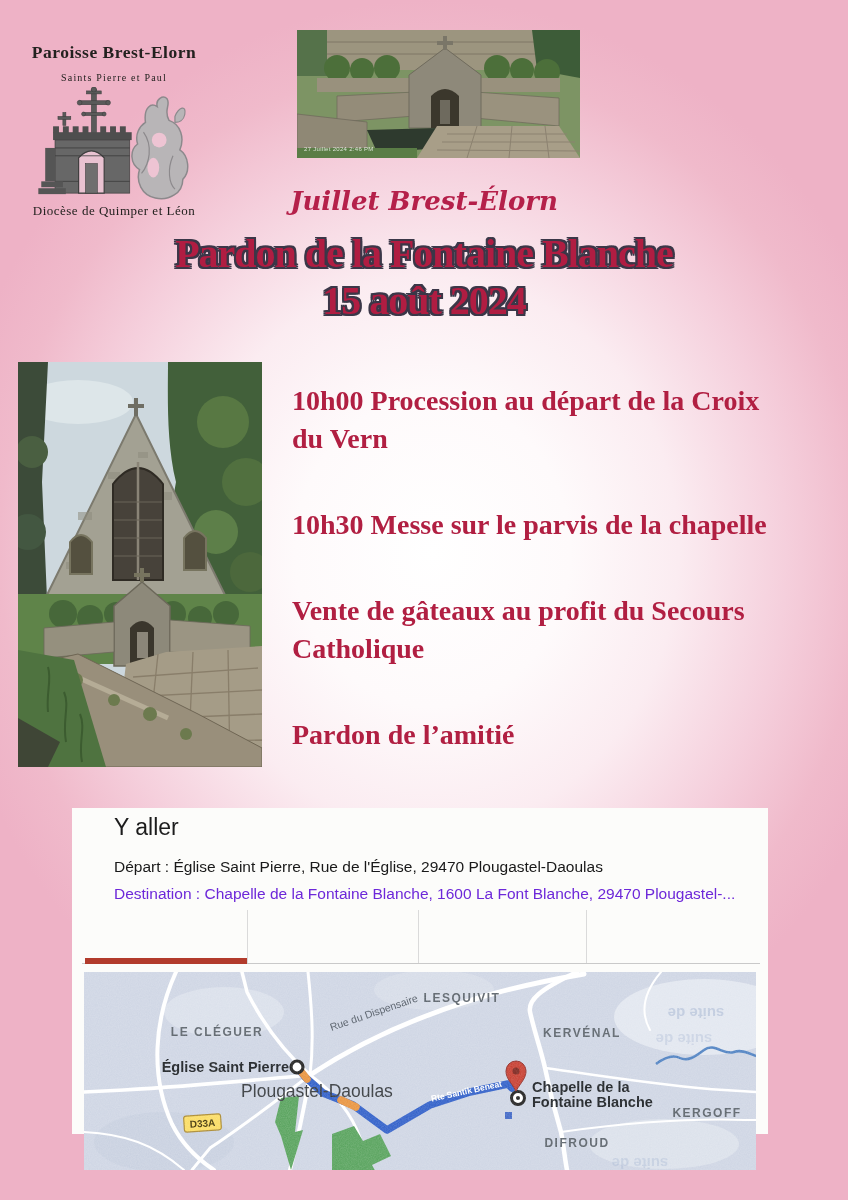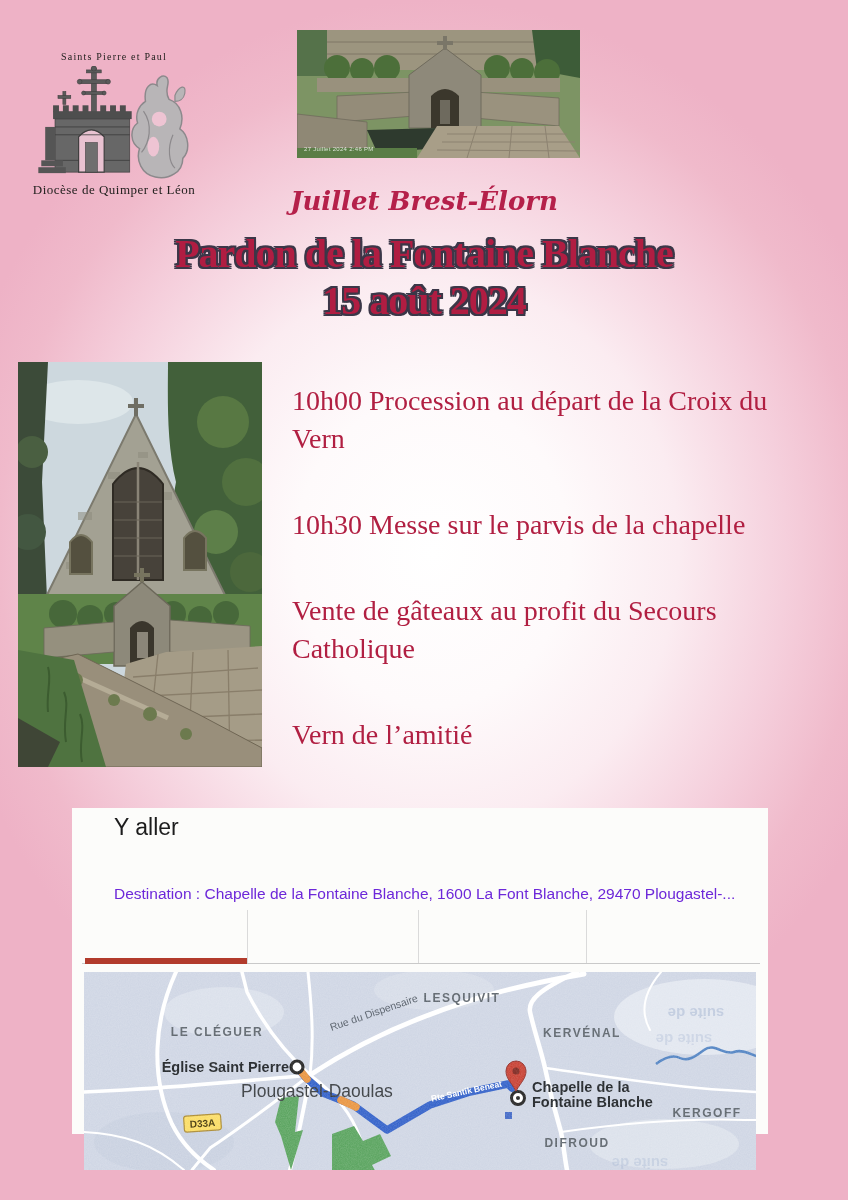--- a/index.html
+++ b/index.html
@@ -27,21 +27,21 @@
     font-family:"DejaVu Serif","Liberation Serif",serif;font-style:italic;font-weight:700;
     font-size:26px;color:#b5204a;}
   .title{left:0;top:231px;width:100%;text-align:center;
     font-family:Liberation Serif, serif;font-weight:700;
     font-size:40px;line-height:1.17;letter-spacing:-1px;color:#b01d42;
     text-shadow:-2px -2px 0 #3b3748,-2px 0 0 #3b3748,-2px 2px 0 #3b3748,
                  0 -2px 0 #3b3748,0 2px 0 #3b3748,
                  2px -2px 0 #3b3748,2px 0 0 #3b3748,2px 2px 0 #3b3748;}
   
   .schedule{left:292px;top:382px;width:478px;}
-  .schedule p{margin:0 0 48px;font-family:"Liberation Serif",serif;font-weight:400;
+  .schedule p{margin:0 0 48px;font-family:"Liberation Serif",serif;font-weight:700;
     font-size:28px;line-height:1.36;color:#b11f42;}
   .schedule p:last-child{margin-bottom:0;}
   
   .panel{left:72px;top:808px;width:696px;height:326px;background:#fcfcfa;}
   .y-aller{position:absolute;left:42px;top:6px;font-size:23px;color:#1c1c1c;}
   .dep{position:absolute;left:42px;top:50px;font-size:15.5px;color:#191919;}
   .dest{position:absolute;left:42px;top:77px;font-size:15.5px;color:#6d28d9;}
   .vsep{position:absolute;top:102px;width:1px;height:54px;background:#dadada;}
   .hline{position:absolute;top:155px;left:10px;right:8px;height:1px;background:#c9c9c9;}
   .tab-underline{position:absolute;left:13px;top:150px;width:162px;height:6px;background:#b23b2c;}
@@ -53,20 +53,21 @@
   .t-town{font:500 17.5px "Liberation Sans",sans-serif;fill:#2f3337;}
   .t-road{font:400 10.5px "Liberation Sans",sans-serif;fill:#4c5560;}
   .t-route{font:700 8.5px "Liberation Sans",sans-serif;fill:#ffffff;}
   .t-badge{font:700 10px "Liberation Sans",sans-serif;fill:#3f3200;}
   .t-ghost{font:700 15px "Liberation Sans",sans-serif;fill:#93a6c9;}
 </style>
 </head>
 <body>
 
 <div class="abs logo">
+  <div class="logo-l1">Paroisse Brest-Elorn</div>
   <div class="logo-l2">Saints Pierre et Paul</div>
   <svg class="logo-art" width="158" height="114" viewBox="0 0 160 116">
 
     <g fill="#5a5a5a" stroke="#3f3f3f" stroke-width="0.6">
       <rect x="57" y="2" width="5" height="48"></rect>
       <rect x="45" y="14" width="29" height="4"></rect>
       <rect x="52" y="4" width="15" height="3"></rect>
       <circle cx="45" cy="16" r="2.4"></circle>
         <circle cx="74" cy="16" r="2.4"></circle>
       <circle cx="59.5" cy="2.5" r="2.6"></circle>
@@ -253,25 +254,26 @@
       <path d="M64,400 C60,380 68,366 62,352"></path>
     </g>
     <polygon points="0,356 42,380 30,405 0,405" fill="#3f4636"></polygon>
   </svg>
 </div>
 
 <div class="abs schedule">
   <p>10h00 Procession au départ de la Croix du Vern</p>
   <p>10h30 Messe sur le parvis de la chapelle</p>
   <p>Vente de gâteaux au profit du Secours Catholique</p>
-  <p>Vern de l’amitié</p>
+  <p>Pardon de l’amitié</p>
 </div>
 
 <div class="abs panel">
   <div class="y-aller">Y aller</div>
+  <div class="dep">Départ : Église Saint Pierre, Rue de l'Église, 29470 Plougastel-Daoulas</div>
   <div class="dest">Destination : Chapelle de la Fontaine Blanche, 1600 La Font Blanche, 29470 Plougastel-...</div>
 
   <div class="vsep" style="left:175px"></div>
   <div class="vsep" style="left:346px"></div>
   <div class="vsep" style="left:514px"></div>
   <div class="hline"></div>
   <div class="tab-underline"></div>
 
   <div class="map">
     <svg viewBox="0 0 672 198">

